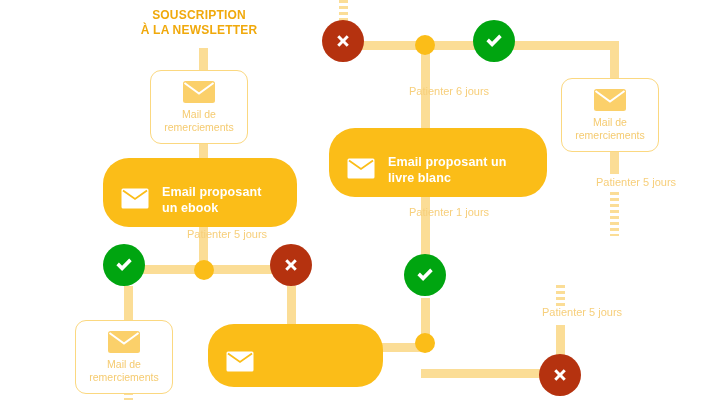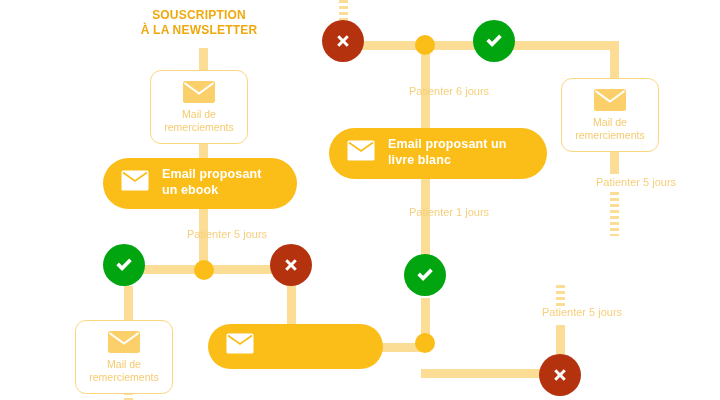--- a/index.html
+++ b/index.html
@@ -61,21 +61,21 @@
   .badge svg { display: block; }
 
   
   .pill {
     position: absolute;
     display: flex;
     align-items: center;
     gap: 13px;
     background: #fbbd18;
     border-radius: 26px;
-    padding: 9px 26px 11px 18px;
+    padding: 27px 26px 11px 18px;
     box-sizing: border-box;
   }
   .pill .label {
     color: #ffffff;
     font-size: 12.5px;
     font-weight: bold;
     line-height: 1.25;
     letter-spacing: .1px;
   }
   .pill .env { flex: 0 0 auto; }

